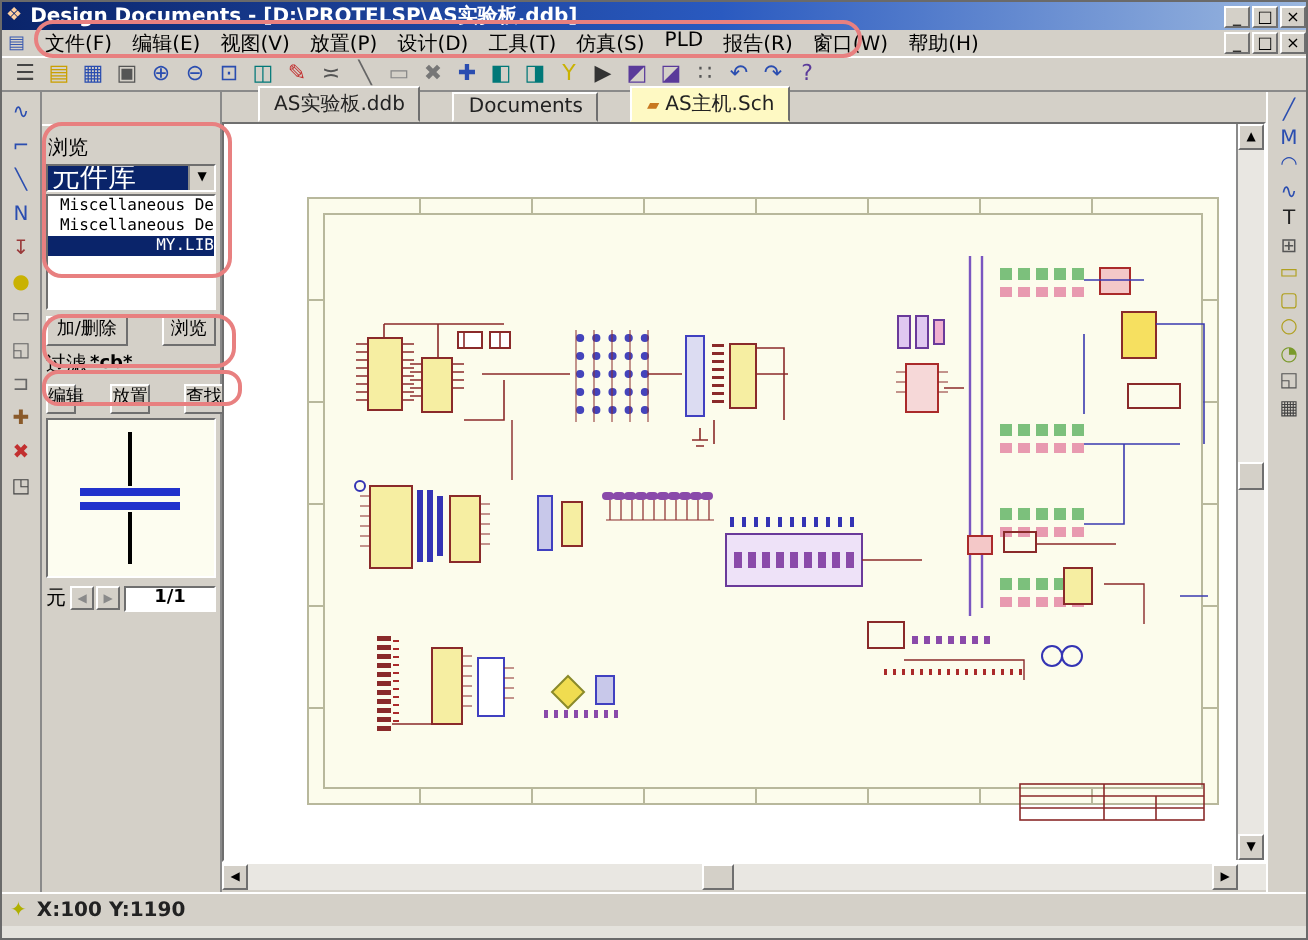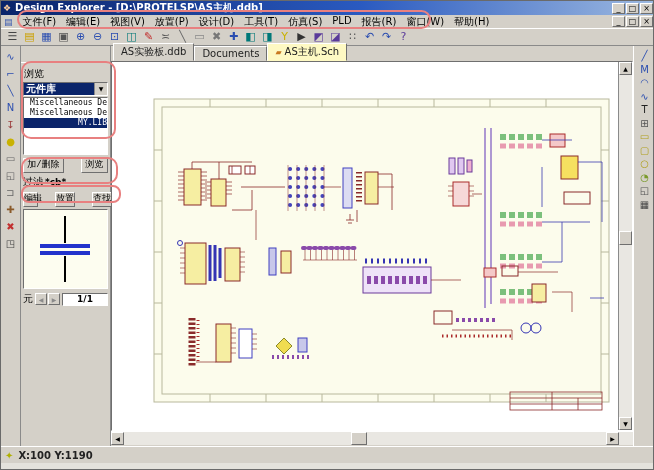--- a/index.html
+++ b/index.html
@@ -49,48 +49,48 @@
     background:#d4d0c8; border-right:1px solid #8a8a8a; }
   .panel-header { height:16px; display:flex; align-items:flex-end; }
   .panel-tab { font-size:10px; font-weight:bold; padding:1px 4px; background:#d4d0c8;
     border:1px solid; border-color:#fff #6f6f6f transparent #fff; white-space:nowrap; }
   .panel-arrows { display:flex; margin-left:2px; }
   .panel-arrows span { width:11px; height:11px; font-size:6px; line-height:10px; text-align:center;
     background:#d4d0c8; border:1px solid; border-color:#fff #6f6f6f #6f6f6f #fff; }
   .panel-body { position:absolute; left:0; top:16px; right:0; bottom:0; border-top:1px solid #fff; padding:2px; }
   .lbl { font-size:10px; margin:2px 0 1px 1px; }
   .dropdown { display:flex; height:14px; background:#fff; border:1px solid; border-color:#6f6f6f #fff #fff #6f6f6f; }
-  .dropdown .val { flex:1; background:#0a246a; color:#fff; font-size:10px; line-height:12px; padding-left:2px; overflow:hidden; white-space:nowrap;font-weight:bold; }
+  .dropdown .val { flex:1; background:#0a246a; color:#fff; font-size:14px; line-height:12px; padding-left:2px; overflow:hidden; white-space:nowrap; }
   .dropdown .dd-btn { width:13px; font-size:6px; line-height:11px; text-align:center;
     background:#d4d0c8; border-left:1px solid #8a8a8a; }
   .listbox { background:#fff; border:1px solid; border-color:#6f6f6f #fff #fff #6f6f6f;
     overflow:hidden; font-family:"DejaVu Sans Mono","Liberation Mono",monospace; }
   .listbox span { display:block; font-size:8px; line-height:10px; padding-left:2px; white-space:nowrap;text-align:right; }
   .listbox span.sel { background:#0a246a; color:#fff; }
   .lib-list { height:58px; margin-top:1px; }
   .parts-list { height:118px; }
-  .btn-row { display:flex; gap:17px; margin:3px 0 2px 0;font-family:Liberation Mono, monospace; }
+  .btn-row { display:flex; gap:17px; margin:3px 0 2px 0; }
   .btn { font-size:9px; line-height:13px; text-align:center; background:#d4d0c8;
     border:1px solid; border-color:#fff #6f6f6f #6f6f6f #fff; white-space:nowrap; }
   .filter-row { display:flex; align-items:center; margin:2px 0 1px 0; }
   .filter-row .f-lbl { font-size:10px; }
   .filter-row .f-val { font-size:9px; font-weight:bold; margin-left:2px; }
   .preview { height:80px; margin-top:2px; background:#fdfdf0;
     border:1px solid; border-color:#6f6f6f #fff #fff #6f6f6f; position:relative; }
   .panel-footer { display:flex; align-items:center; margin-top:3px; gap:2px; }
   .panel-footer .f-lbl { font-size:10px; }
   .panel-footer .nav { width:12px; height:12px; font-size:6px; line-height:11px; text-align:center; color:#8a8a8a;
     background:#d4d0c8; border:1px solid; border-color:#fff #6f6f6f #6f6f6f #fff; }
   .page-box { flex:1; height:13px; background:#fff; border:1px solid; border-color:#6f6f6f #fff #fff #6f6f6f;
     font-size:9px; font-weight:bold; text-align:center; line-height:11px; }
 
   
   .tabbar { position:absolute; left:110px; top:45px; width:522px; height:15px; display:flex; align-items:flex-end; padding-left:2px; }
   .tab { font-size:10px; padding:1px 7px 1px 7px; background:#d4d0c8; white-space:nowrap;
-    border:1px solid; border-color:#fff #6f6f6f transparent #fff; color:#222; }
+    border:1px solid; border-color:#fff #6f6f6f transparent #fff; color:#222;margin-left:16px; }
   .tab.active { background:#fef9c3; font-weight:normal; }
   .tab .tabicon { color:#c87820; font-size:8px; margin-right:3px; }
 
   .canvas { position:absolute; left:110px; top:60px; width:522px; height:370px; background:#ffffff;
     border:1px solid; border-color:#6f6f6f #fff #fff #6f6f6f; }
   .canvas svg { position:absolute; left:0; top:0; }
   .vscroll { position:absolute; right:0; top:0; width:14px; height:368px; background:#e9e7e2;
     border-left:1px solid #8a8a8a; }
   .vscroll .sb-btn, .hscroll .sb-btn { position:absolute; width:13px; height:13px; background:#d4d0c8;
     border:1px solid; border-color:#fff #6f6f6f #6f6f6f #fff; font-size:6px; text-align:center; line-height:12px; }
@@ -112,21 +112,21 @@
   
   .anno { position:absolute; border:2px solid #e88080; border-radius:10px; pointer-events:none; z-index:60; }
 </style>
 </head>
 <body>
 
 <div class="window">
 
   <div class="titlebar">
     <span class="app-ico">❖</span>
-    <span class="ttl">Design Explorer - [D:\PROTELSP\AS主机.ddb]</span>
+    <span class="ttl">Design Documents - [D:\PROTELSP\AS实验板.ddb]</span>
     <span class="winbtns">
         <span>_</span>
         <span>□</span>
         <span>×</span>
       </span>
   </div>
 
   <div class="menubar">
     <span class="doc-ico">▤</span>
     <span class="menu-items">

